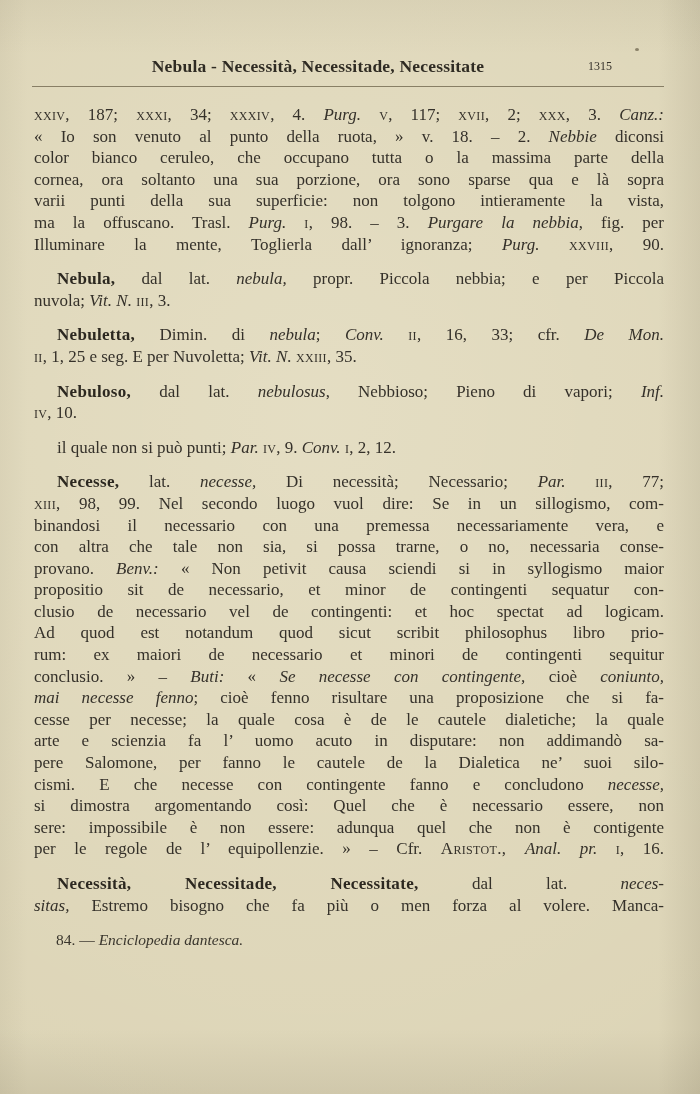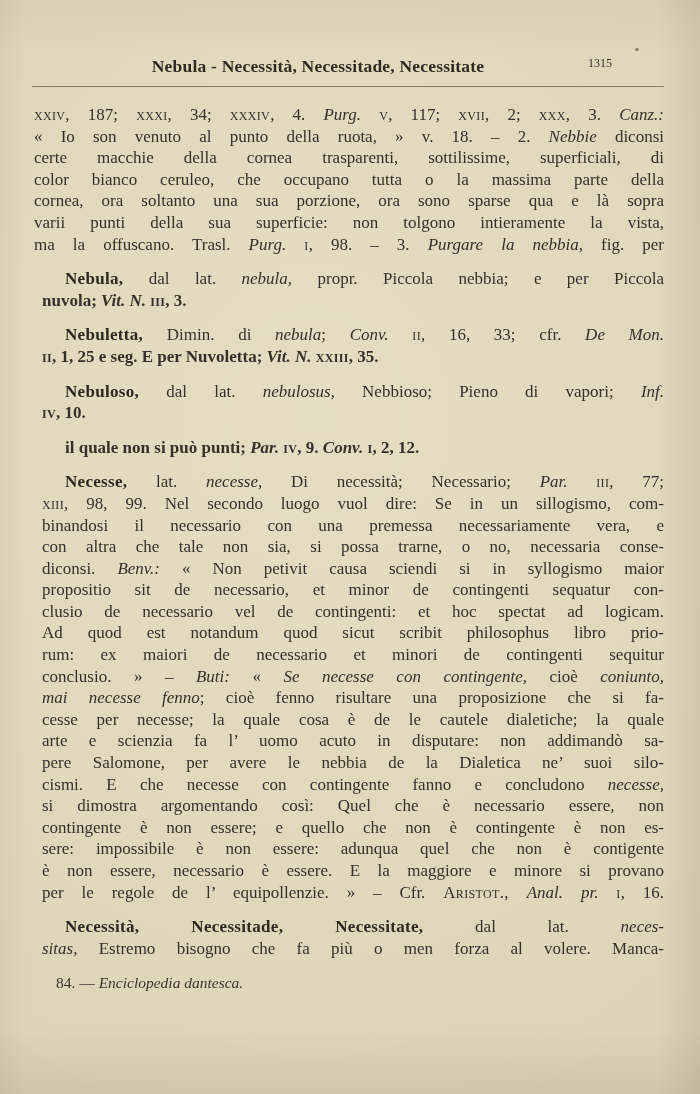--- a/index.html
+++ b/index.html
@@ -13,45 +13,45 @@
       radial-gradient(ellipse 130% 95% at 45% 38%, rgba(255,252,238,0.22), rgba(0,0,0,0) 72%),
       linear-gradient(to right, rgba(64,55,34,0.05), rgba(64,55,34,0) 4%, rgba(64,55,34,0) 94%, rgba(64,55,34,0.10)),
       linear-gradient(to bottom, rgba(64,55,34,0.05), rgba(64,55,34,0) 5%, rgba(64,55,34,0) 94%, rgba(64,55,34,0.09));
     font-family:"Liberation Serif","DejaVu Serif",serif;
     color:#35312a;
   }
   .header {
     margin-top:56px;
     padding:0 88px 0 48px;
     display:flex;
-    align-items:flex-start;
+    align-items:center;
   }
   .header-title {
     flex:1;
     text-align:center;
     font-weight:bold;
     font-size:17.5px;
     letter-spacing:0.2px;
     color:#2f2b23;
   }
   .page-number { font-size:12px; color:#35312a; }
   .rule {
     height:0;
     border-top:1.6px solid rgba(120,111,86,0.85);
     margin:9px 36px 0 32px;
   }
   .text-block {
     margin:17px 36px 0 34px;
     font-size:17px;
     line-height:21.6px;
   }
-  .para + .para { margin-top:13px;margin-left:8px; }
+  .para + .para { margin-top:13px; }
   .para.indent .line:first-child { text-indent:23px; }
   .line { text-align:justify; text-align-last:justify; }
-  .line.nj { text-align-last:left;font-weight:bold; }
+  .line.nj { text-align-last:left; }
   .i  { font-style:italic; }
   .b  { font-weight:bold; letter-spacing:0.3px; color:#2c2820; }
   .sc { font-variant:small-caps; letter-spacing:0.02em; }
   .footer {
     margin:15px 36px 8px 56px;
     font-size:15.5px;
     color:#3a362d;
   }
   .speck {
     position:absolute;
@@ -68,25 +68,25 @@
   <div class="header">
     <div class="header-title">Nebula - Necessità, Necessitade, Necessitate</div>
     <div class="page-number">1315</div>
   </div>
   <div class="rule"></div>
 
   <div class="text-block">
       <div class="para">
         <div class="line"><span class="sc">xxiv</span><span>, 187; </span><span class="sc">xxxi</span><span>, 34; </span><span class="sc">xxxiv</span><span>, 4. </span><span class="i">Purg.</span><span> </span><span class="sc">v</span><span>, 117; </span><span class="sc">xvii</span><span>, 2; </span><span class="sc">xxx</span><span>, 3. </span><span class="i">Canz.:</span></div>
         <div class="line"><span>« Io son venuto al punto della ruota, » v. 18. – 2. </span><span class="i">Nebbie</span><span> diconsi</span></div>
-        <div class="line"><span>certe macchie della cornea trasparenti, sottilissime, superficiali, di</span></div>
         <div class="line"><span>color bianco ceruleo, che occupano tutta o la massima parte della</span></div>
         <div class="line"><span>cornea, ora soltanto una sua porzione, ora sono sparse qua e là sopra</span></div>
         <div class="line"><span>varii punti della sua superficie: non tolgono intieramente la vista,</span></div>
         <div class="line"><span>ma la offuscano. Trasl. </span><span class="i">Purg.</span><span> </span><span class="sc">i</span><span>, 98. – 3. </span><span class="i">Purgare la nebbia</span><span>, fig. per</span></div>
+        <div class="line"><span>Illuminare la mente, Toglierla dall’ ignoranza; </span><span class="i">Purg.</span><span> </span><span class="sc">xxviii</span><span>, 90.</span></div>
       </div>
       <div class="para indent">
         <div class="line"><span class="b">Nebula,</span><span> dal lat. </span><span class="i">nebula,</span><span> propr. Piccola nebbia; e per Piccola</span></div>
         <div class="line nj"><span>nuvola; </span><span class="i">Vit. N.</span><span> </span><span class="sc">iii</span><span>, 3.</span></div>
       </div>
       <div class="para indent">
         <div class="line"><span class="b">Nebuletta,</span><span> Dimin. di </span><span class="i">nebula</span><span>; </span><span class="i">Conv.</span><span> </span><span class="sc">ii</span><span>, 16, 33; cfr. </span><span class="i">De Mon.</span></div>
         <div class="line nj"><span class="sc">ii</span><span>, 1, 25 e seg. E per Nuvoletta; </span><span class="i">Vit. N.</span><span> </span><span class="sc">xxiii</span><span>, 35.</span></div>
       </div>
       <div class="para indent">
@@ -94,35 +94,33 @@
         <div class="line nj"><span class="sc">iv</span><span>, 10.</span></div>
       </div>
       <div class="para indent">
         <div class="line nj"><span>il quale non si può punti; </span><span class="i">Par.</span><span> </span><span class="sc">iv</span><span>, 9. </span><span class="i">Conv.</span><span> </span><span class="sc">i</span><span>, 2, 12.</span></div>
       </div>
       <div class="para indent">
         <div class="line"><span class="b">Necesse,</span><span> lat. </span><span class="i">necesse,</span><span> Di necessità; Necessario; </span><span class="i">Par.</span><span> </span><span class="sc">iii</span><span>, 77;</span></div>
         <div class="line"><span class="sc">xiii</span><span>, 98, 99. Nel secondo luogo vuol dire: Se in un sillogismo, com-</span></div>
         <div class="line"><span>binandosi il necessario con una premessa necessariamente vera, e</span></div>
         <div class="line"><span>con altra che tale non sia, si possa trarne, o no, necessaria conse-</span></div>
-        <div class="line"><span>diconsi. </span><span class="i">Benv.:</span><span> « Non petivit causa sciendi si in syllogismo maior</span></div>
+        <div class="line"><span>provano. </span><span class="i">Benv.:</span><span> « Non petivit causa sciendi si in syllogismo maior</span></div>
         <div class="line"><span>propositio sit de necessario, et minor de contingenti sequatur con-</span></div>
         <div class="line"><span>clusio de necessario vel de contingenti: et hoc spectat ad logicam.</span></div>
         <div class="line"><span>Ad quod est notandum quod sicut scribit philosophus libro prio-</span></div>
         <div class="line"><span>rum: ex maiori de necessario et minori de contingenti sequitur</span></div>
         <div class="line"><span>conclusio. » – </span><span class="i">Buti:</span><span> « </span><span class="i">Se necesse con contingente,</span><span> cioè </span><span class="i">coniunto,</span></div>
         <div class="line"><span class="i">mai necesse fenno</span><span>; cioè fenno risultare una proposizione che si fa-</span></div>
         <div class="line"><span>cesse per necesse; la quale cosa è de le cautele dialetiche; la quale</span></div>
         <div class="line"><span>arte e scienzia fa l’ uomo acuto in disputare: non addimandò sa-</span></div>
-        <div class="line"><span>pere Salomone, per avere le nebbia de la Dialetica ne’ suoi silo-</span></div>
+        <div class="line"><span>pere Salomone, per fanno le cautele de la Dialetica ne’ suoi silo-</span></div>
         <div class="line"><span>cismi. E che necesse con contingente fanno e concludono </span><span class="i">necesse,</span></div>
         <div class="line"><span>si dimostra argomentando così: Quel che è necessario essere, non</span></div>
-        <div class="line"><span>contingente è non essere; e quello che non è contingente è non es-</span></div>
         <div class="line"><span>sere: impossibile è non essere: adunqua quel che non è contigente</span></div>
-        <div class="line"><span>è non essere, necessario è essere. E la maggiore e minore si provano</span></div>
         <div class="line"><span>per le regole de l’ equipollenzie. » – Cfr. </span><span class="sc">Aristot.,</span><span> </span><span class="i">Anal. pr.</span><span> </span><span class="sc">i</span><span>, 16.</span></div>
       </div>
       <div class="para indent">
         <div class="line"><span class="b">Necessità, Necessitade, Necessitate,</span><span> dal lat. </span><span class="i">neces-</span></div>
         <div class="line"><span class="i">sitas,</span><span> Estremo bisogno che fa più o men forza al volere. Manca-</span></div>
       </div>
     </div>
 
   <div class="footer"><span>84. — </span><span class="i">Enciclopedia dantesca.</span></div>
 

